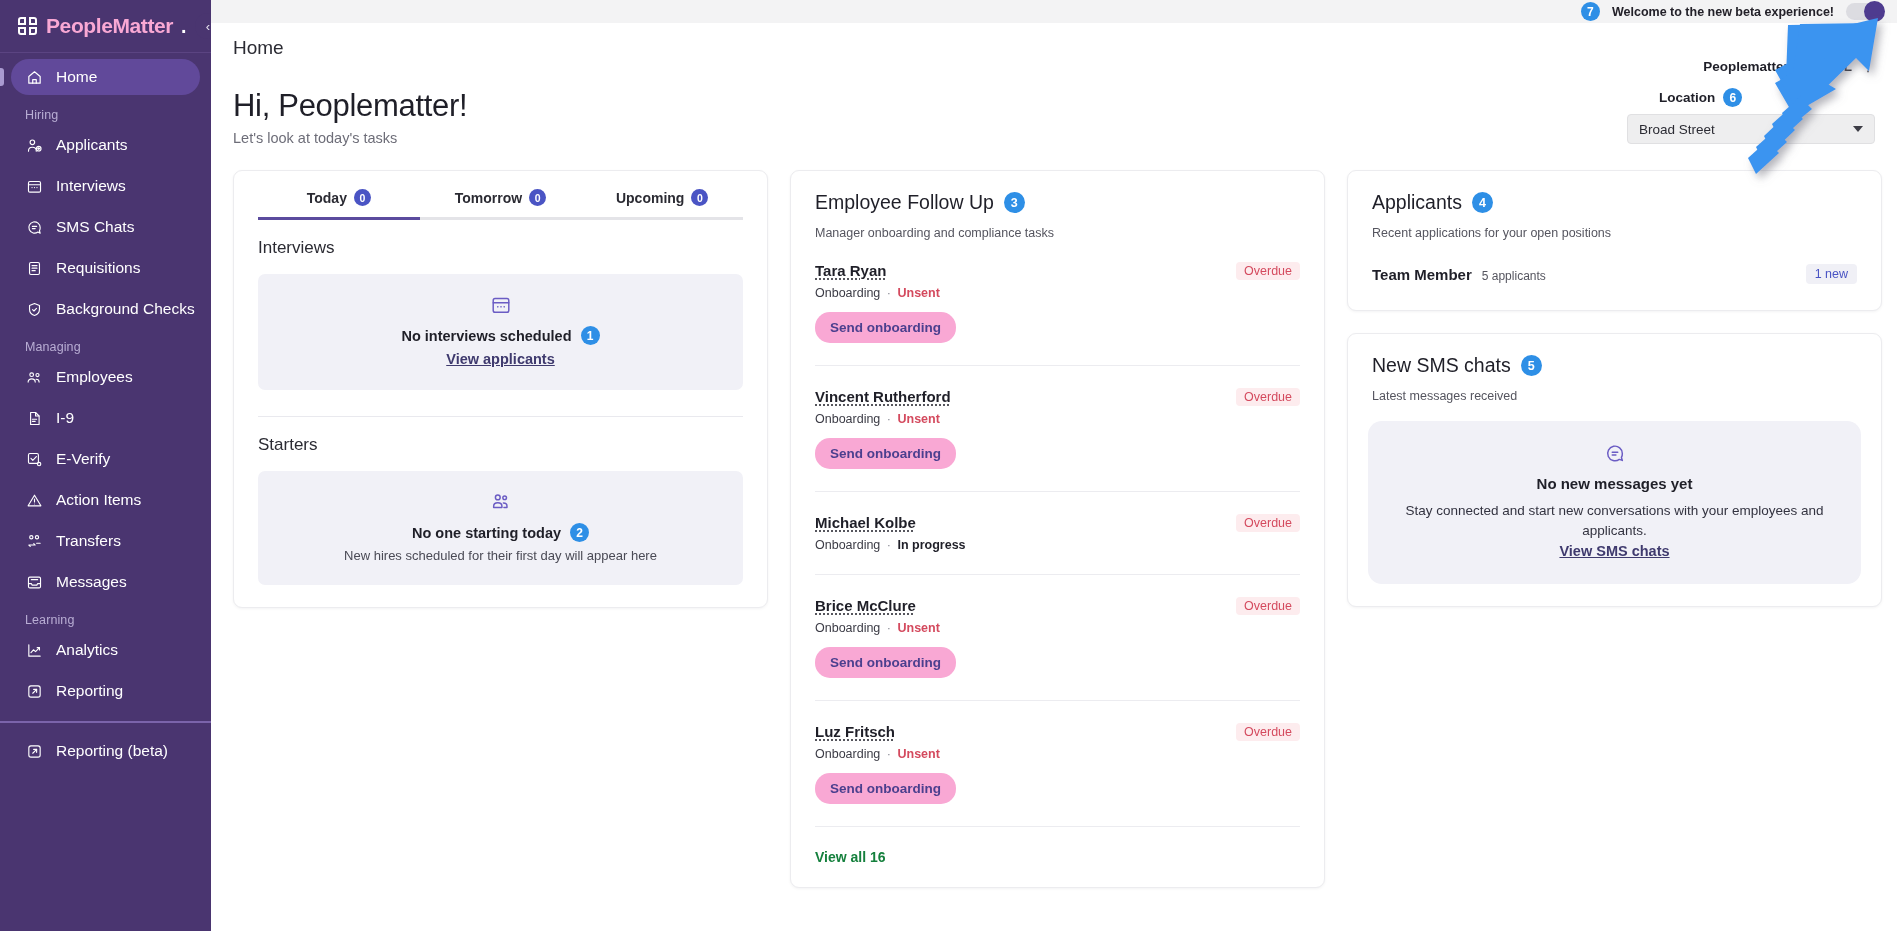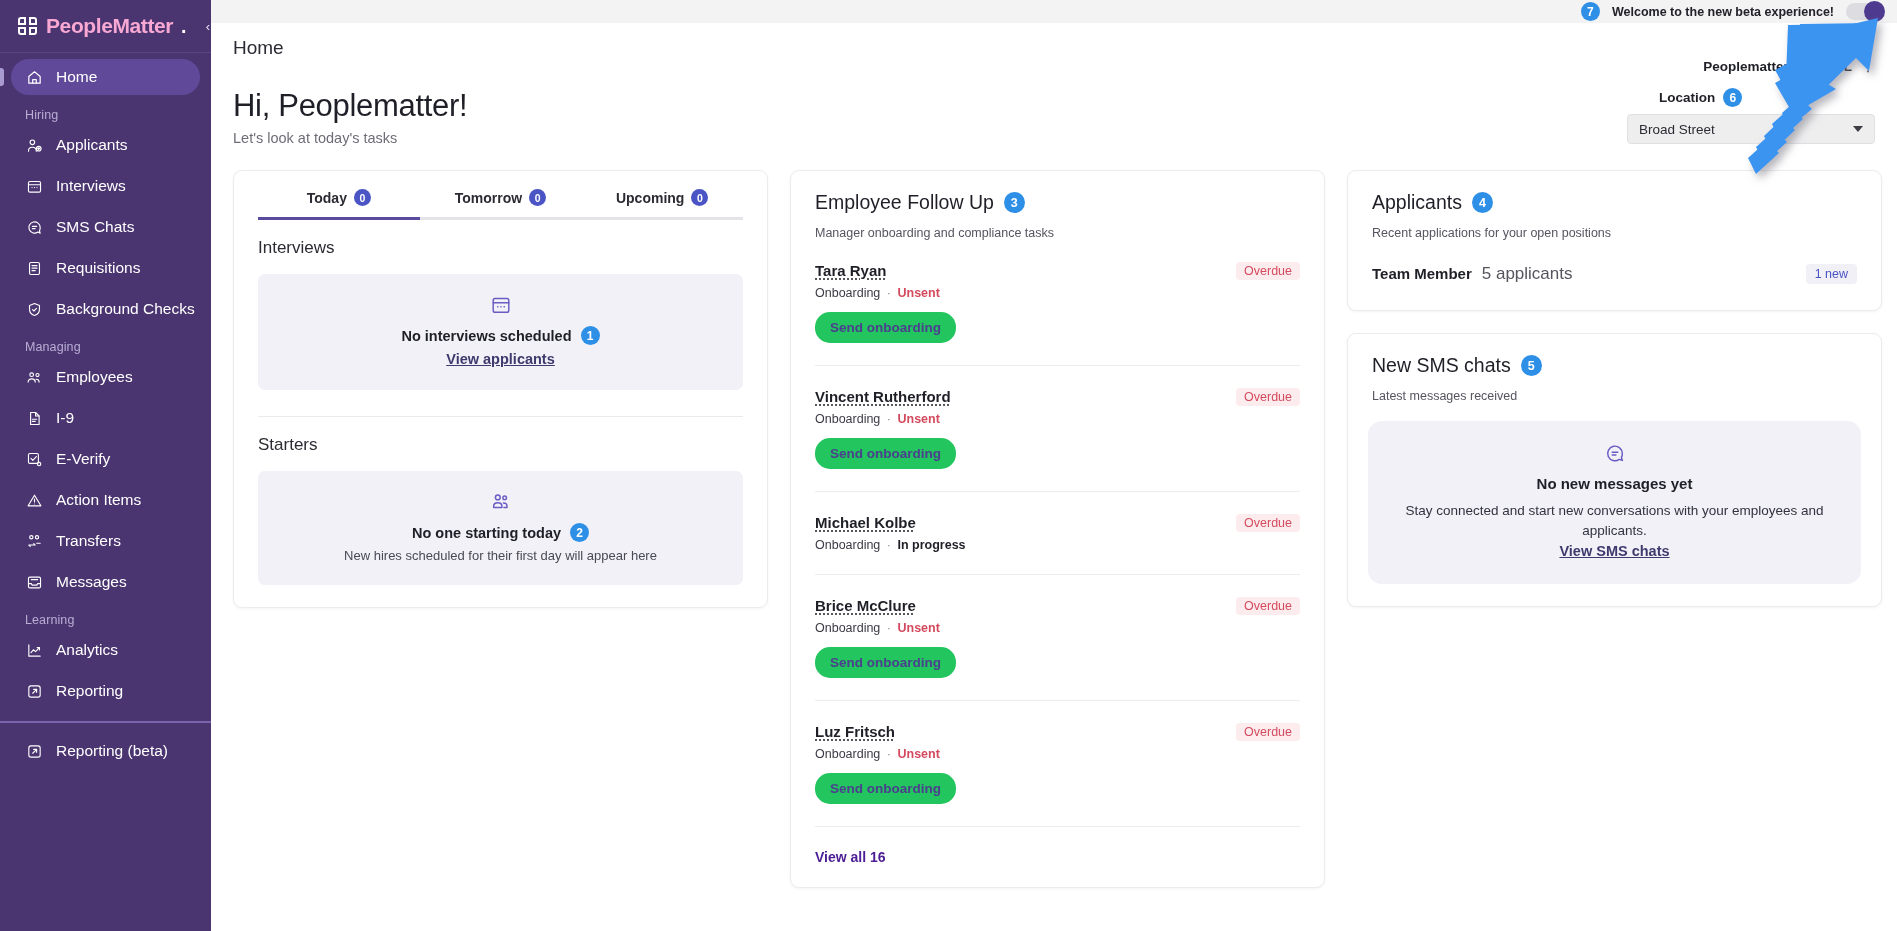--- a/index.html
+++ b/index.html
@@ -203,40 +203,40 @@
   .pill-overdue {
     background: #fdecee; color: #d44a5e;
     font-size: 12.5px; border-radius: 4px; padding: 2px 8px;
   }
   .fu-meta { font-size: 12.5px; color: #3b3b45; margin-top: 6px; }
   .fu-meta .sep { color: #8a8a94; margin: 0 3px; }
   .fu-meta .unsent { color: #d44a5e; font-weight: 700; }
   .fu-meta .inprog { color: #1f1f28; font-weight: 700; }
   .btn-send {
     margin-top: 12px; display: inline-block;
-    background: #22c55e; color: #4b3f8e;
+    background: #f9a8d4; color: #4b3f8e;
     font-size: 13.5px; font-weight: 700;
     border: none; border-radius: 15px;
     padding: 8px 15px; cursor: pointer;
     font-family: "Liberation Sans", sans-serif;
   }
   .fu-div { height: 1px; background: #ececf0; margin-top: 22px; }
   .view-all {
-    font-size: 14px; font-weight: 700; color: #4c1d95;
+    font-size: 14px; font-weight: 700; color: #15803d;
     padding: 22px 24px 22px 24px; cursor: pointer; display: inline-block; text-align: center;
   }
 
   
   .app-row {
     display: flex; align-items: center; justify-content: space-between;
     padding: 24px 24px 26px 24px;
   }
   .app-left { display: flex; align-items: baseline; gap: 10px; }
   .app-role { font-size: 15px; font-weight: 700; color: #1f1f28; }
-  .app-count { font-size: 17px; color: #55555f; text-align: right; }
+  .app-count { font-size: 12px; color: #55555f; text-align: right; }
   .pill-new {
     background: #f0f0f6; color: #4a54c4;
     font-size: 12.5px; border-radius: 4px; padding: 3px 9px;
   }
   .sms-empty {
     background: #f1f1f7; border-radius: 14px;
     margin: 18px 20px 22px 20px;
     padding: 22px 28px 24px 28px; text-align: center;
   }
   .sms-title { font-size: 15px; font-weight: 700; color: #1f1f28; margin-top: 8px; }

